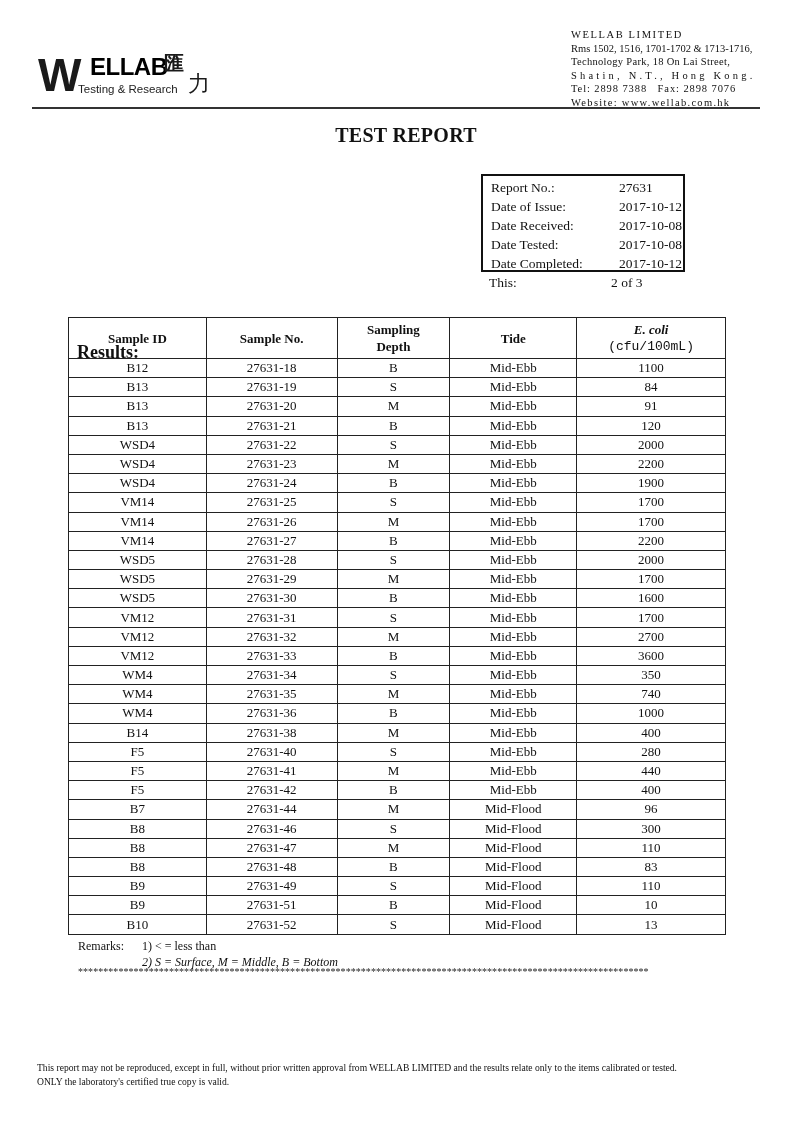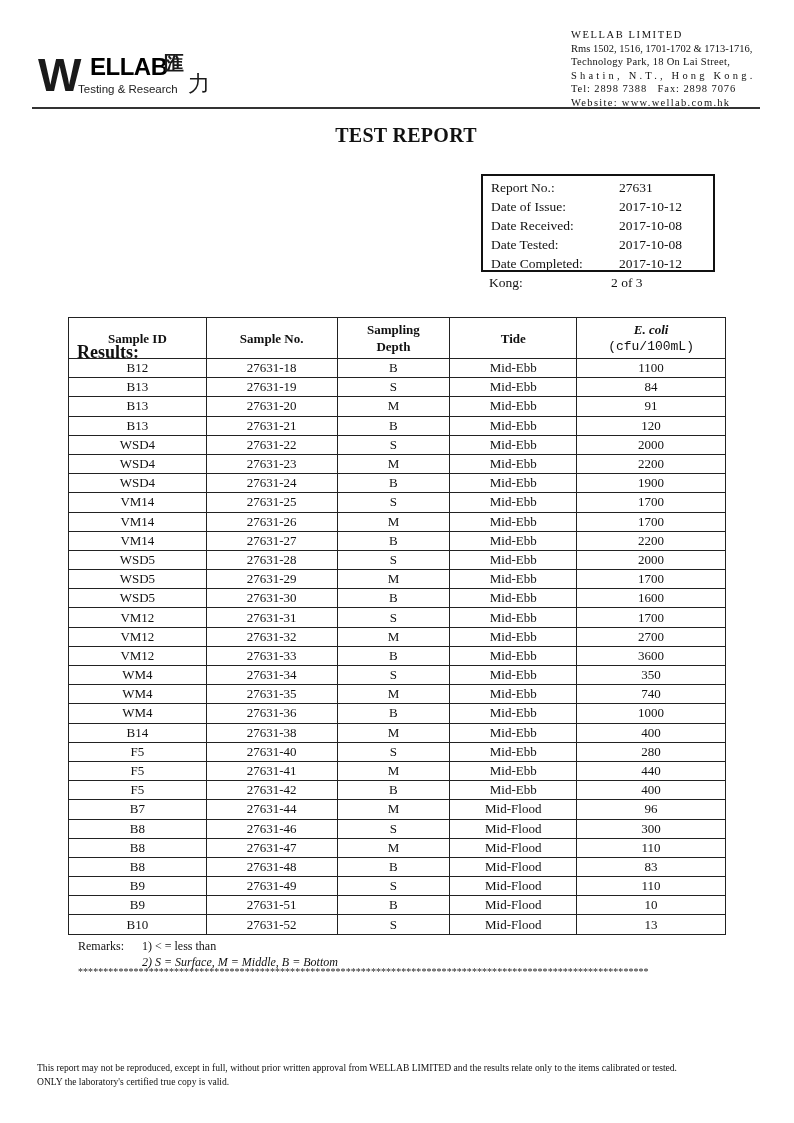--- a/index.html
+++ b/index.html
@@ -24,21 +24,21 @@
   .company .l-spaced { letter-spacing: 0.3px; }
   .company .l-wide { letter-spacing: 3.2px; }
   .company .l-tel { letter-spacing: 0.9px; }
   .company .l-web { letter-spacing: 1.3px; }
 
   .header-rule { left: 32px; top: 107px; width: 728px; height: 2px; background: #333; }
 
   .title { left: 0; width: 794px; top: 124px; text-align: center; font-size: 20px; font-weight: bold; letter-spacing: 0.3px; padding-left: 9px; }
 
   
-  .info-box { left: 481px; top: 174px; width: 234px; height: 98px; border: 2px solid #111; box-sizing: border-box; }
+  .info-box { left: 481px; top: 174px; width: 204px; height: 98px; border: 2px solid #111; box-sizing: border-box; }
   .info-row { position: absolute; left: 8px; font-size: 13.5px; line-height: 19px; }
   .info-label { position: absolute; left: 0; white-space: nowrap; }
   .info-value { position: absolute; left: 128px; white-space: nowrap; }
   .page-row { left: 489px; top: 273px; font-size: 13.5px; line-height: 19px; }
 
   .results-label { left: 77px; top: 302px; font-size: 18px; font-weight: bold; margin-top: 40px; }
 
   
   table.results { position: absolute; left: 68px; top: 317px; width: 658px; border-collapse: collapse;
                   font-size: 13px; }
@@ -98,21 +98,21 @@
   <div class="info-row" style="top:59px;">
     <span class="info-label">Date Tested:</span>
     <span class="info-value">2017-10-08</span>
   </div>
   <div class="info-row" style="top:78px;">
     <span class="info-label">Date Completed:</span>
     <span class="info-value">2017-10-12</span>
   </div>
 </div>
 <div class="abs page-row">
-  <span style="position:absolute;left:0;white-space:nowrap;">Kong:</span>
+  <span style="position:absolute;left:0;white-space:nowrap;">This:</span>
   <span style="position:absolute;left:122px;white-space:nowrap;">2 of 3</span>
 </div>
 
 <div class="abs results-label">Results:</div>
 
 <table class="results">
   <colgroup>
       <col class="c1">
       <col class="c2">
       <col class="c3">

